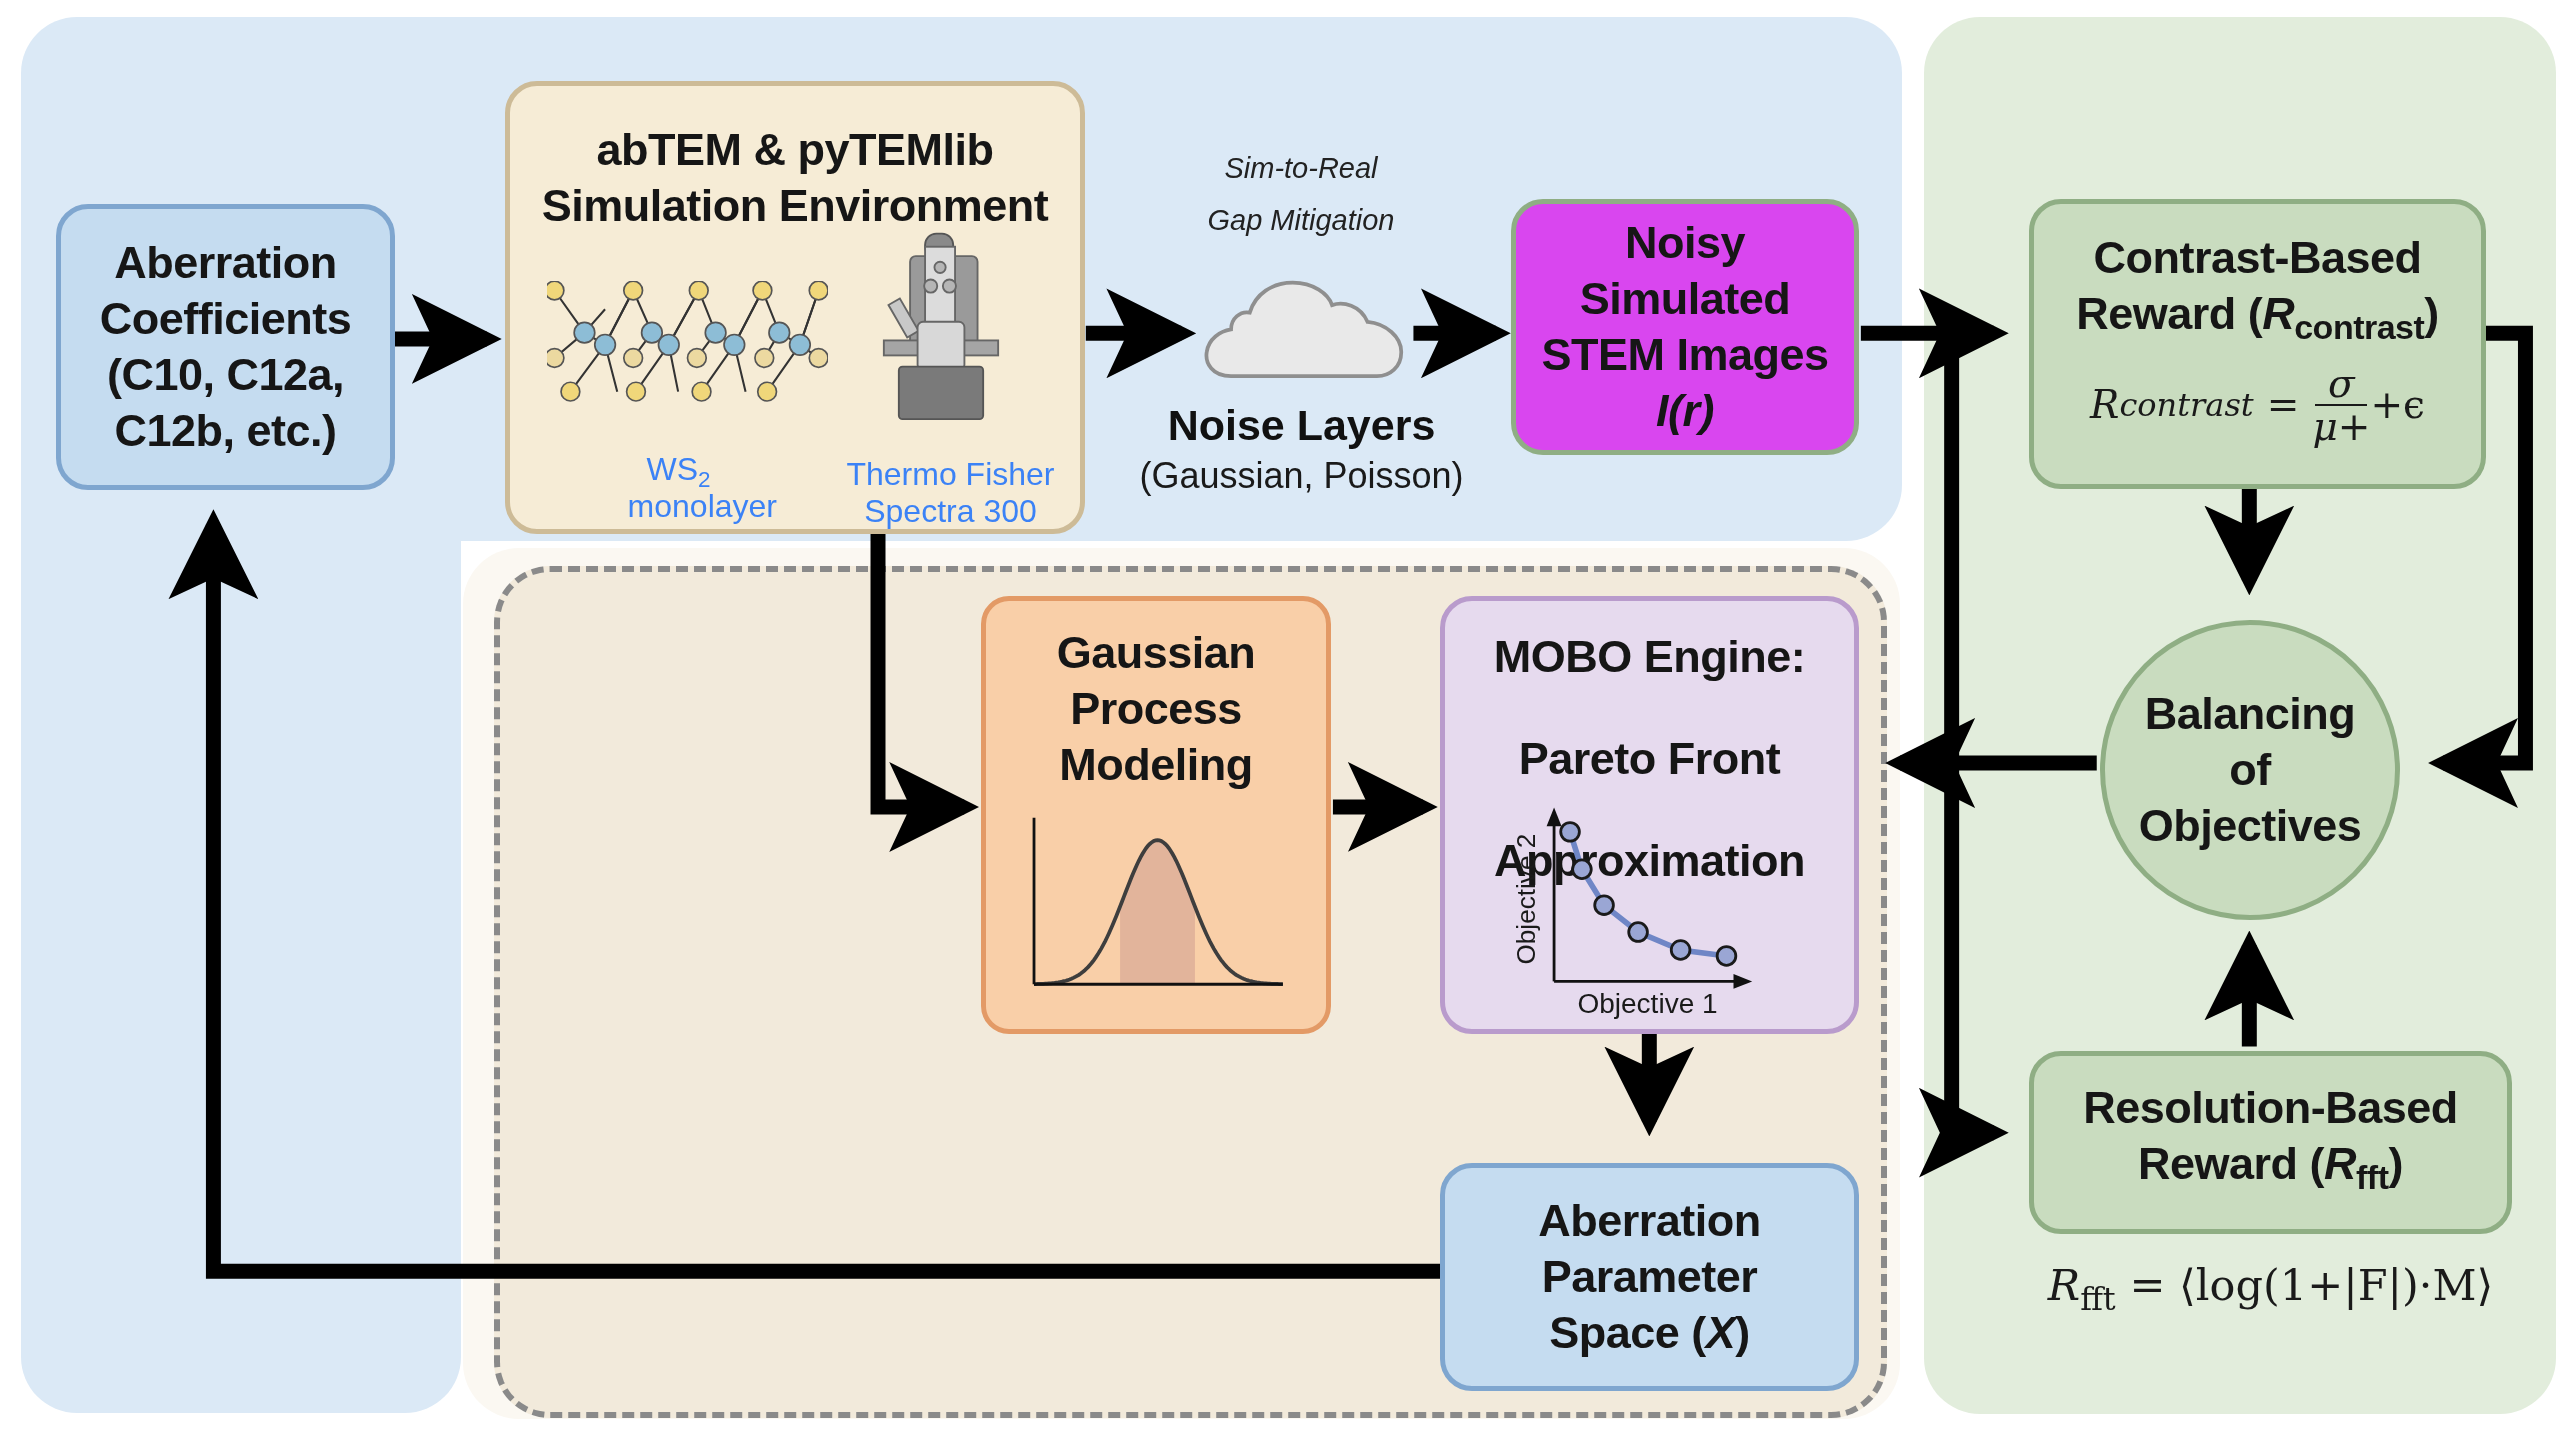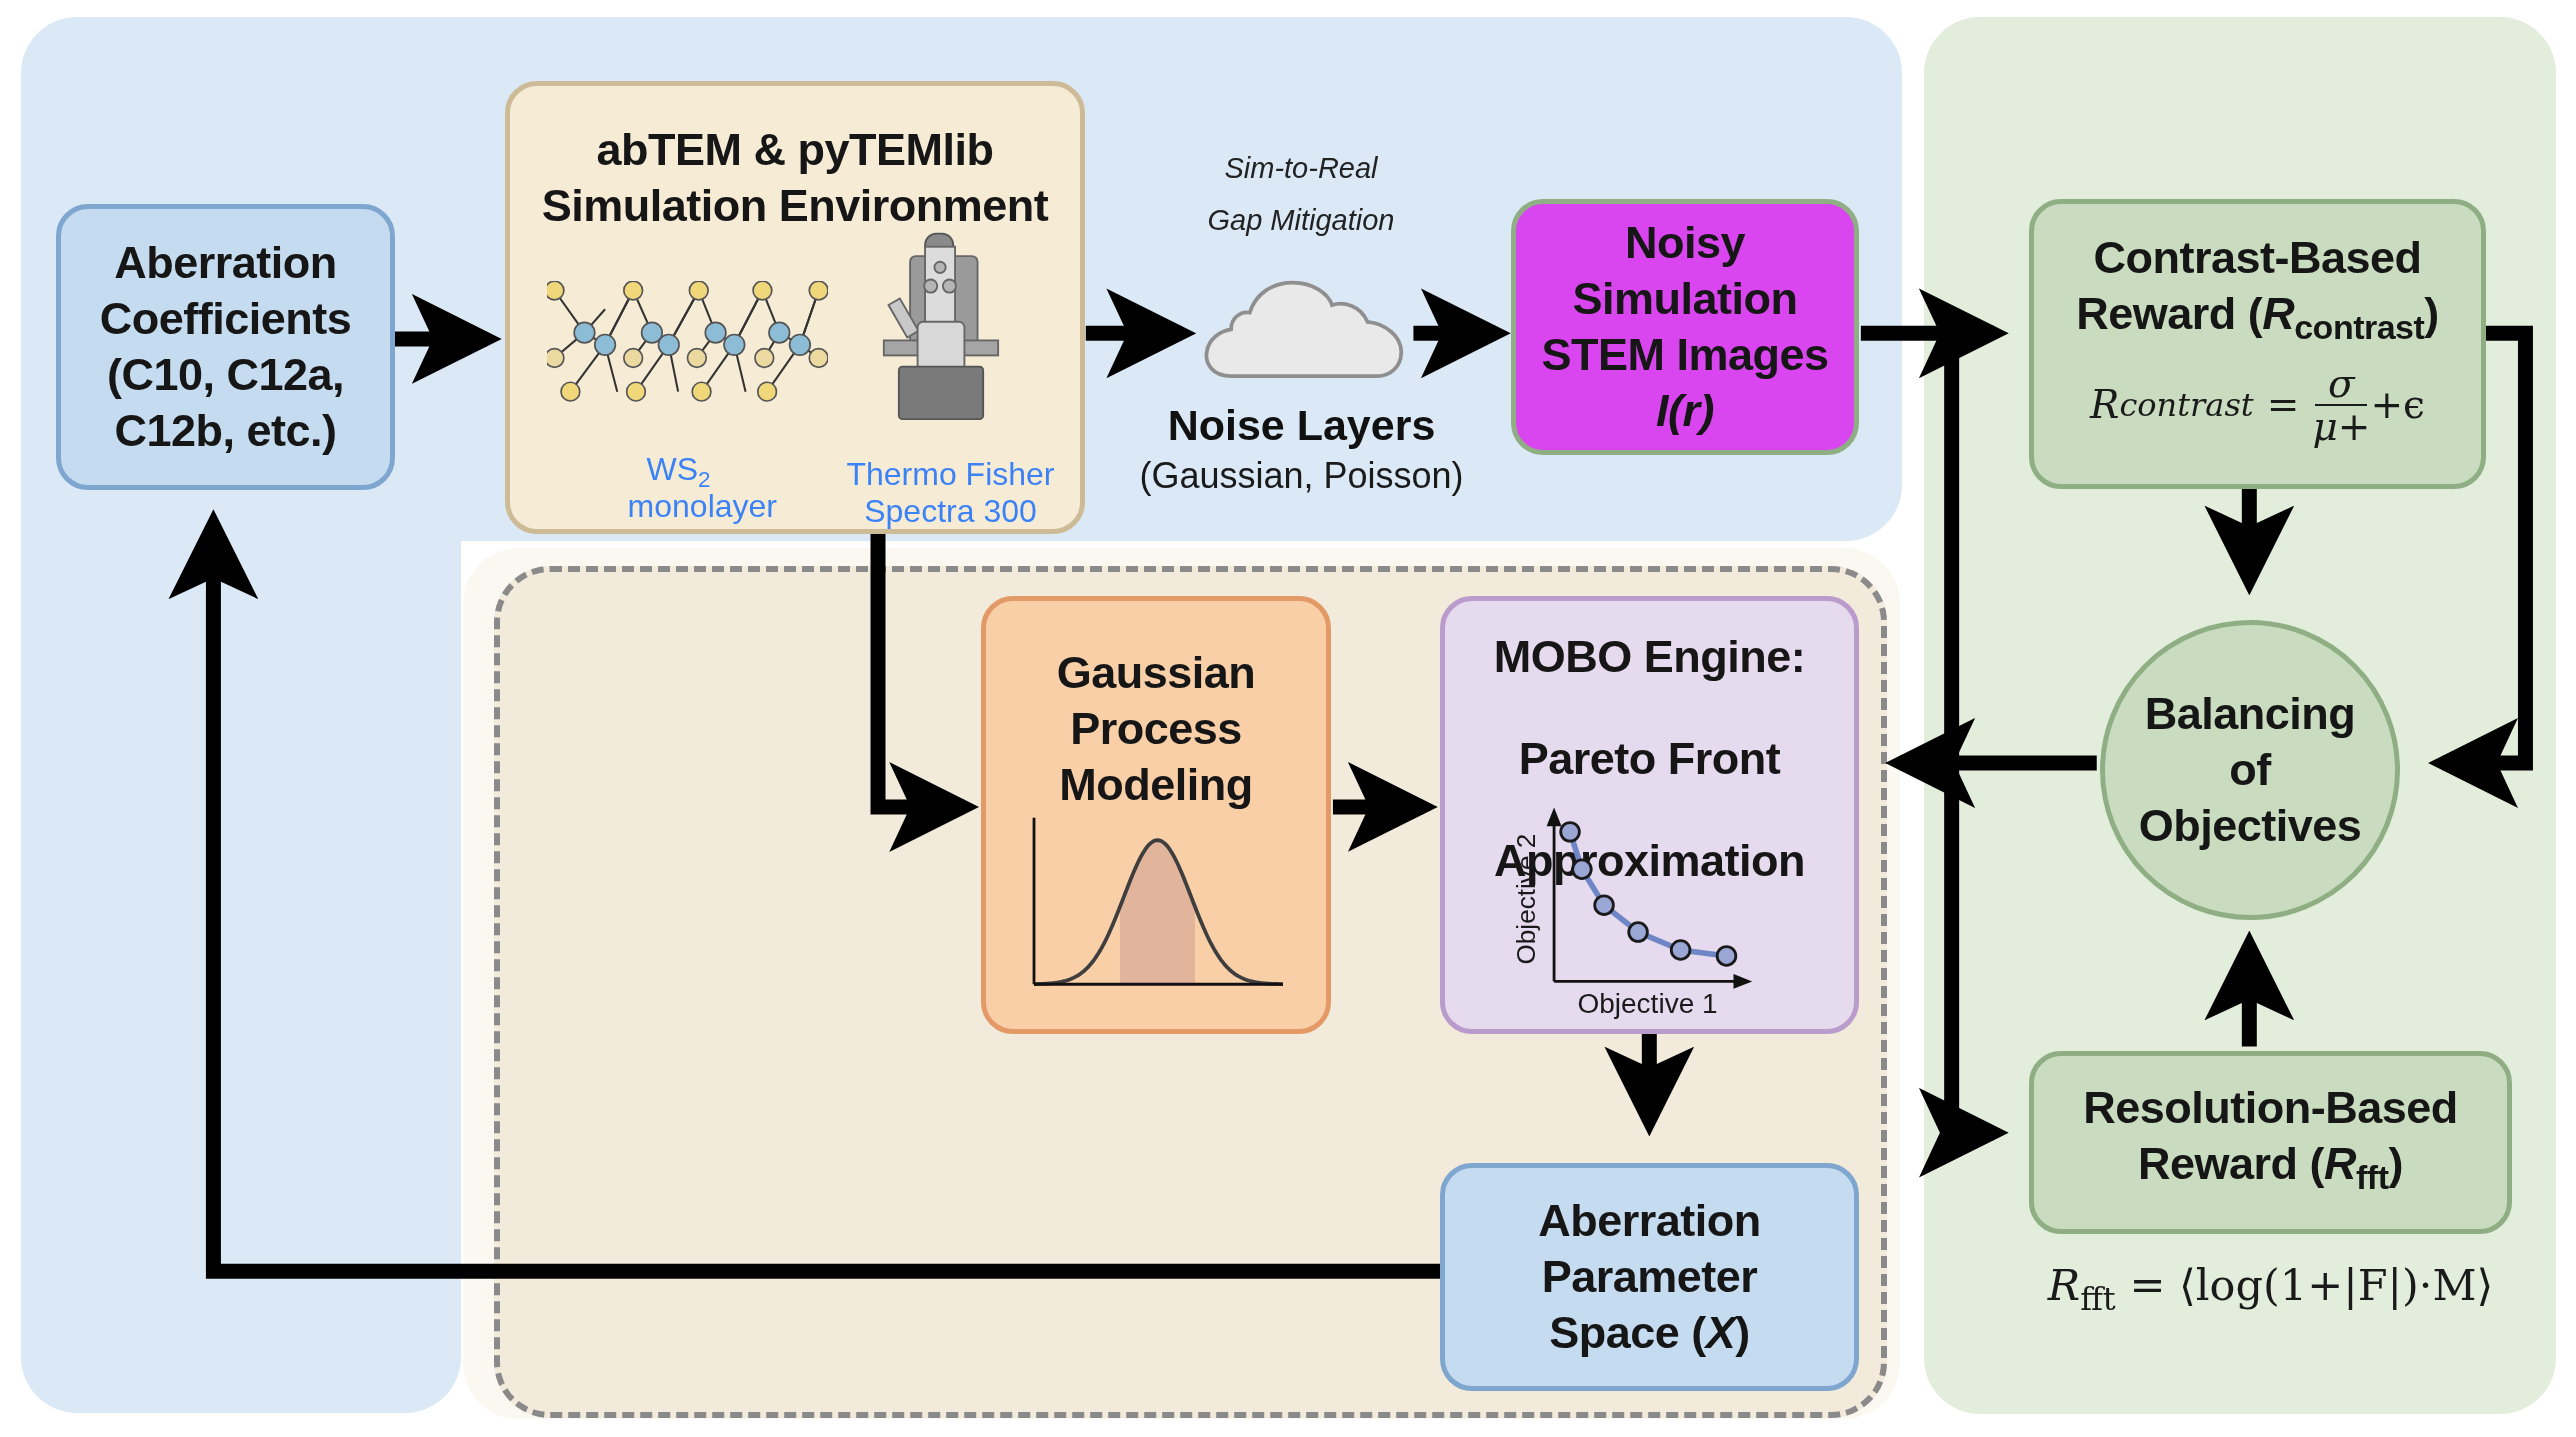--- a/index.html
+++ b/index.html
@@ -114,21 +114,21 @@
   <div>Gap Mitigation</div>
 </div>
 <svg class="abs" style="left:1203px;top:277px;" width="202" height="103" viewBox="0 0 216 110">
   <path d="M30,106 C10,106 2,92 4,80 C6,66 18,58 30,56 C30,44 40,36 50,38 C56,18 74,6 96,6 C118,6 134,18 138,30 C150,26 168,30 176,48 C196,50 212,64 212,80 C212,96 200,106 186,106 Z" fill="#e9e9e9" stroke="#8f8f8f" stroke-width="4"></path>
 </svg>
 <div class="abs" style="left:1105px;top:399px;width:393px;text-align:center;font-weight:bold;font-size:43px;line-height:52px;">Noise Layers</div>
 <div class="abs" style="left:1086px;top:453px;width:431px;text-align:center;font-size:36px;line-height:45px;color:#1a1a1a;">(Gaussian, Poisson)</div>
 
 <div class="node" style="left:1511px;top:193px;width:348px;height:256px;background:#d946ef;border-color:#8fae84;justify-content:center;">
   <div class="title">Noisy</div>
-  <div class="title">Simulation</div>
+  <div class="title">Simulated</div>
   <div class="title">STEM Images</div>
   <div class="title" style="font-style:italic;">I(r)</div>
 </div>
 
 <div class="node" style="left:2029px;top:193px;width:457px;height:290px;background:#c9dcbf;border-color:#8fae84;padding-top:26px;">
   <div class="title">Contrast-Based</div>
   <div class="title">
     <span>Reward (</span><i>R</i><sub style="font-size:34px;">contrast</sub><span>)</span>
   </div>
   <div class="math" style="display:flex;align-items:center;font-size:39px;margin-top:7.5px;">
@@ -154,21 +154,21 @@
   <div class="title">Resolution-Based</div>
   <div class="title">
     <span>Reward (</span><i>R</i><sub style="font-size:34px;">fft</sub><span>)</span>
   </div>
 </div>
 <div class="abs math" style="left:2013px;top:1260px;width:515px;text-align:center;font-size:43px;">
   <i>R</i><sub style="font-size:32px;">fft</sub>
   <span>= ⟨log(1+|F|)·M⟩</span>
 </div>
 
-<div class="node" style="left:981px;top:590px;width:350px;height:438px;background:#f9cfa8;border-color:#e39a66;padding-top:44px;">
+<div class="node" style="left:981px;top:590px;width:350px;height:438px;background:#f9cfa8;border-color:#e39a66;padding-top:24px;border-radius:28px;">
   <div class="title">Gaussian</div>
   <div class="title">Process</div>
   <div class="title">Modeling</div>
 </div>
 <svg class="abs" style="left:1030px;top:814px;" width="255" height="174" viewBox="0 0 272 186">
   <path id="gp-band" fill="#e2b49b" stroke="none" d="M96,182 L96,98.9 L98,93.8 L100,88.6 L102,83.4 L104,78.3 L106,73.2 L108,68.2 L110,63.4 L112,58.7 L114,54.2 L116,50.0 L118,46.1 L120,42.5 L122,39.2 L124,36.3 L126,33.8 L128,31.8 L130,30.1 L132,28.9 L134,28.2 L136,28.0 L138,28.2 L140,28.9 L142,30.1 L144,31.8 L146,33.8 L148,36.3 L150,39.2 L152,42.5 L154,46.1 L156,50.0 L158,54.2 L160,58.7 L162,63.4 L164,68.2 L166,73.2 L168,78.3 L170,83.4 L172,88.6 L174,93.8 L176,98.9 L176,182 Z"></path>
   <path id="gp-curve" fill="none" stroke="#3e3e3e" stroke-width="4" d="M4,181.8 L6,181.8 L8,181.7 L10,181.7 L12,181.6 L14,181.5 L16,181.4 L18,181.3 L20,181.1 L22,181.0 L24,180.8 L26,180.6 L28,180.3 L30,180.0 L32,179.6 L34,179.2 L36,178.7 L38,178.2 L40,177.6 L42,176.9 L44,176.1 L46,175.2 L48,174.2 L50,173.1 L52,171.9 L54,170.5 L56,169.0 L58,167.3 L60,165.4 L62,163.4 L64,161.2 L66,158.7 L68,156.1 L70,153.3 L72,150.3 L74,147.0 L76,143.6 L78,139.9 L80,136.1 L82,132.0 L84,127.7 L86,123.3 L88,118.7 L90,113.9 L92,109.0 L94,104.0 L96,98.9 L98,93.8 L100,88.6 L102,83.4 L104,78.3 L106,73.2 L108,68.2 L110,63.4 L112,58.7 L114,54.2 L116,50.0 L118,46.1 L120,42.5 L122,39.2 L124,36.3 L126,33.8 L128,31.8 L130,30.1 L132,28.9 L134,28.2 L136,28.0 L138,28.2 L140,28.9 L142,30.1 L144,31.8 L146,33.8 L148,36.3 L150,39.2 L152,42.5 L154,46.1 L156,50.0 L158,54.2 L160,58.7 L162,63.4 L164,68.2 L166,73.2 L168,78.3 L170,83.4 L172,88.6 L174,93.8 L176,98.9 L178,104.0 L180,109.0 L182,113.9 L184,118.7 L186,123.3 L188,127.7 L190,132.0 L192,136.1 L194,139.9 L196,143.6 L198,147.0 L200,150.3 L202,153.3 L204,156.1 L206,158.7 L208,161.2 L210,163.4 L212,165.4 L214,167.3 L216,169.0 L218,170.5 L220,171.9 L222,173.1 L224,174.2 L226,175.2 L228,176.1 L230,176.9 L232,177.6 L234,178.2 L236,178.7 L238,179.2 L240,179.6 L242,180.0 L244,180.3 L246,180.6 L248,180.8 L250,181.0 L252,181.1 L254,181.3 L256,181.4 L258,181.5 L260,181.6 L262,181.7 L264,181.7 L266,181.8 L268,181.8 L270,181.8 "></path>
   <line x1="4" y1="4" x2="4" y2="182" stroke="#111" stroke-width="3"></line>
   <line x1="4" y1="182" x2="270" y2="182" stroke="#111" stroke-width="3"></line>
 </svg>

